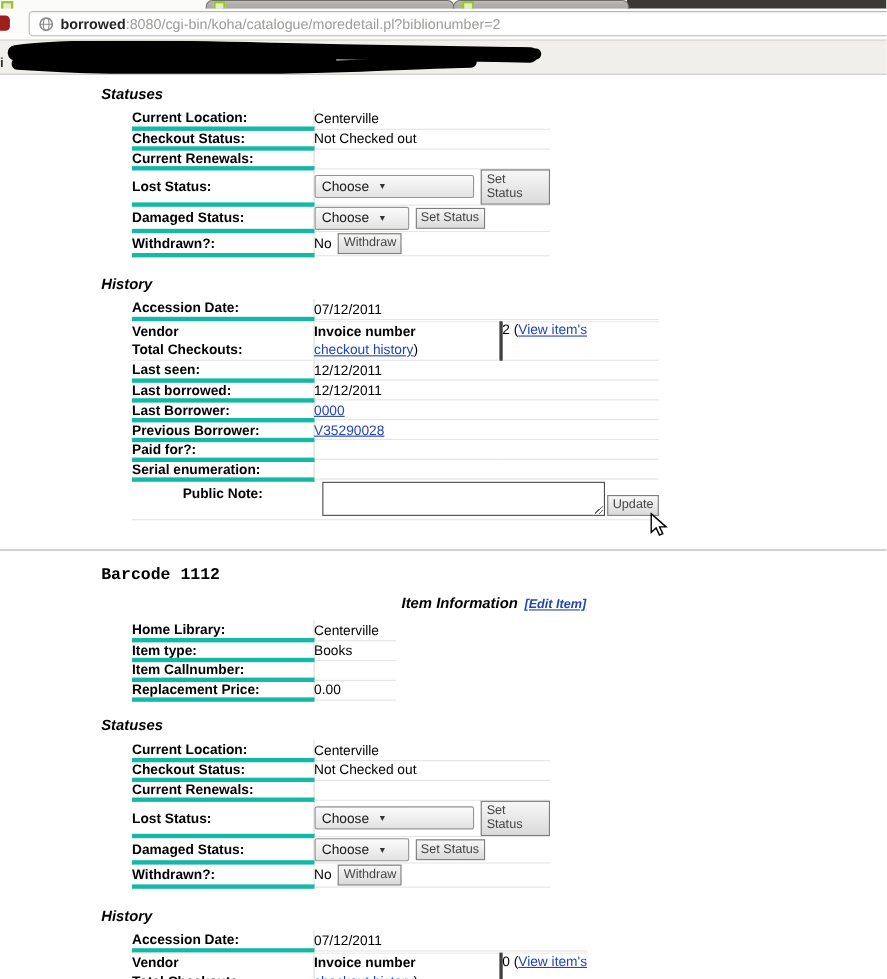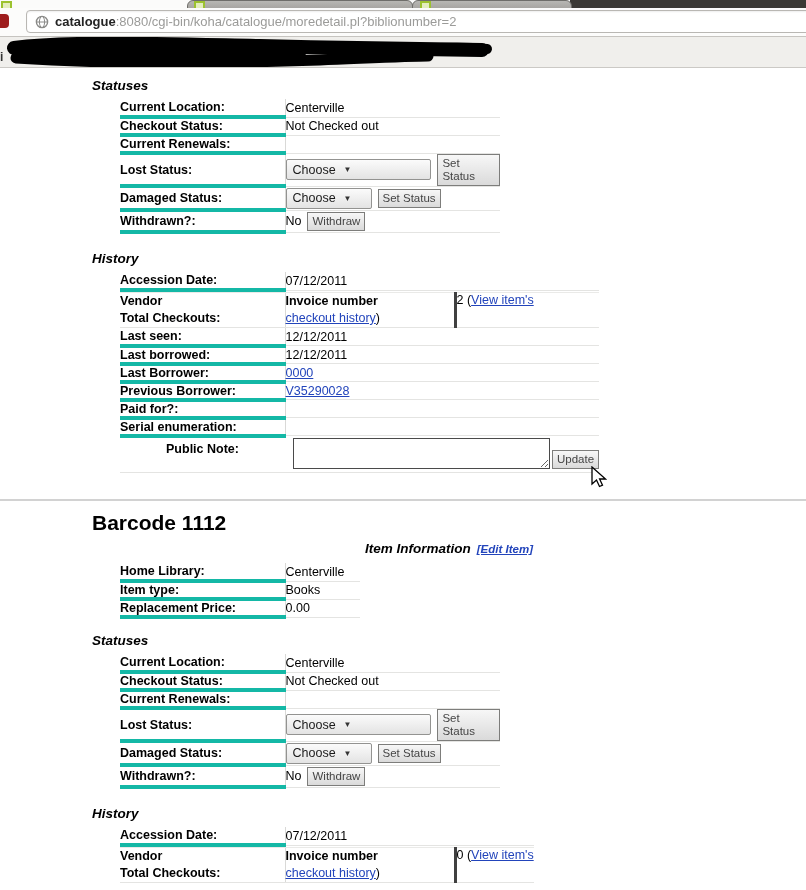--- a/index.html
+++ b/index.html
@@ -28,21 +28,21 @@
   .url-domain { font-weight:bold; font-size:13px; color:#242424; }
   .url-rest { font-size:13px; color:#9b9b99; white-space:nowrap; }
   
   .band { height:31px; background:#f0efec; border-bottom:1px solid #cbc9c5; position:relative; overflow:hidden; }
   .band-frag { position:absolute; left:0; top:13px; font-size:12px; font-weight:bold; color:#333; }
   
   .content { padding:10px 0 0 92px; }
   h3.sec { font-size:13.5px; font-style:italic; font-weight:bold; margin:0; line-height:15px; }
   h3.mt1 { margin-top:17px; }
   h3.mt2 { margin-top:14px; }
-  h2.barcode { font-size:21px; font-weight:bold; margin:14px 0 0 0; line-height:16px; }
+  h2.barcode { font-size:15px; font-weight:bold; margin:14px 0 0 0; line-height:16px;font-family:Liberation Mono, monospace; }
   h3.iteminfo { margin-top:10px;text-align:center; }
   a.lnk { color:#2244bb; text-decoration:underline; cursor:pointer; }
   a.editlnk { color:#2244bb; font-size:11.5px; font-weight:bold; font-style:italic; text-decoration:underline; margin-left:6px; }
   table.kv { border-collapse:collapse; margin:6px 0 0 28px; table-layout:fixed; }
   table.kv td { font-size:12.5px; vertical-align:middle; padding:0; }
   td.lbl { width:165px; font-weight:bold; border-bottom:4px solid #14b8a6; padding-left:4px; }
   td.val { border-bottom:1px solid #e4e4e2; border-left:1px solid #d9d9d7; padding-left:8px; }
   .st .val { width:215px; }
   .hi td.val { width:170px; }
   .info .val { width:75px; }
@@ -86,21 +86,21 @@
     <span class="fav fav-b" style="left:420px;"></span>
   </div>
   <div class="urlrow">
     <div class="red-icon"></div>
     <div class="urlbar">
       <svg class="globe" width="14" height="14" viewBox="0 0 14 14">
         <circle cx="7" cy="7" r="5.6" fill="none" stroke="#8a8a88" stroke-width="1.4"></circle>
         <ellipse cx="7" cy="7" rx="2.6" ry="5.6" fill="none" stroke="#8a8a88" stroke-width="1"></ellipse>
         <line x1="1.4" y1="7" x2="12.6" y2="7" stroke="#8a8a88" stroke-width="1"></line>
       </svg>
-      <span class="url-domain">catalogue</span>
+      <span class="url-domain">borrowed</span>
         <span class="url-rest">:8080/cgi-bin/koha/catalogue/moredetail.pl?biblionumber=2</span>
     </div>
   </div>
   <div class="band">
     <span class="band-frag">i</span>
     <svg class="scribble" width="620" height="31" viewBox="0 0 620 31">
       <g stroke="#000" fill="none" stroke-linecap="round">
         <path d="M14,11 C70,4 160,7 260,9 C340,11 430,12 482,13" stroke-width="14"></path>
         <path d="M16,21 C90,26 200,27 320,23 C370,21 410,19 428,19" stroke-width="11"></path>
         <path d="M420,12 C450,10 468,10 487,12" stroke-width="10"></path>
@@ -232,20 +232,24 @@
     <tbody>
         <tr class="r18">
       <td class="lbl">Home Library:</td>
       <td class="val">Centerville</td>
     </tr>
     <tr class="r18">
       <td class="lbl">Item type:</td>
       <td class="val">Books</td>
     </tr>
     <tr class="r18">
+      <td class="lbl">Item Callnumber:</td>
+      <td class="val"></td>
+    </tr>
+    <tr class="r18">
       <td class="lbl">Replacement Price:</td>
       <td class="val">0.00</td>
     </tr>
   </tbody>
     </table>
 
   <h3 class="sec mt2">Statuses</h3>
   <table class="kv st">
     <tbody>
         <tr class="r18">

